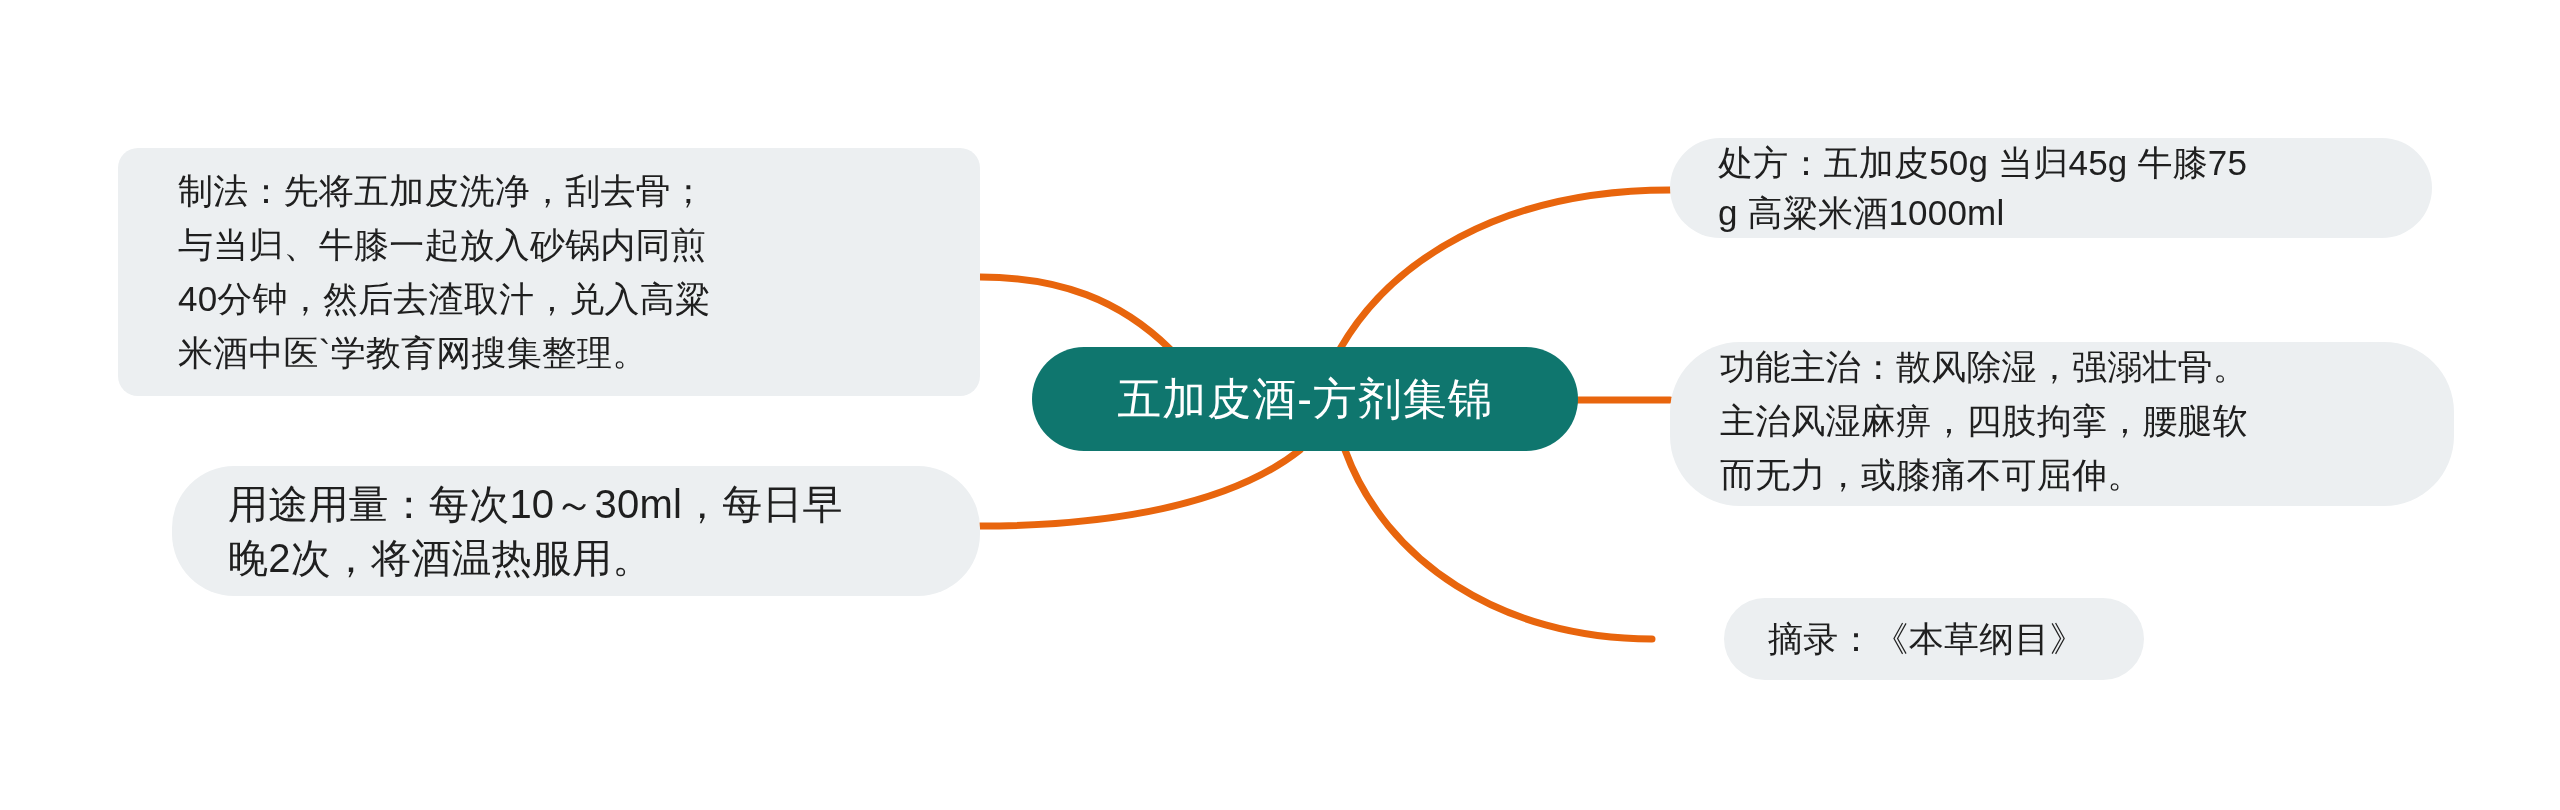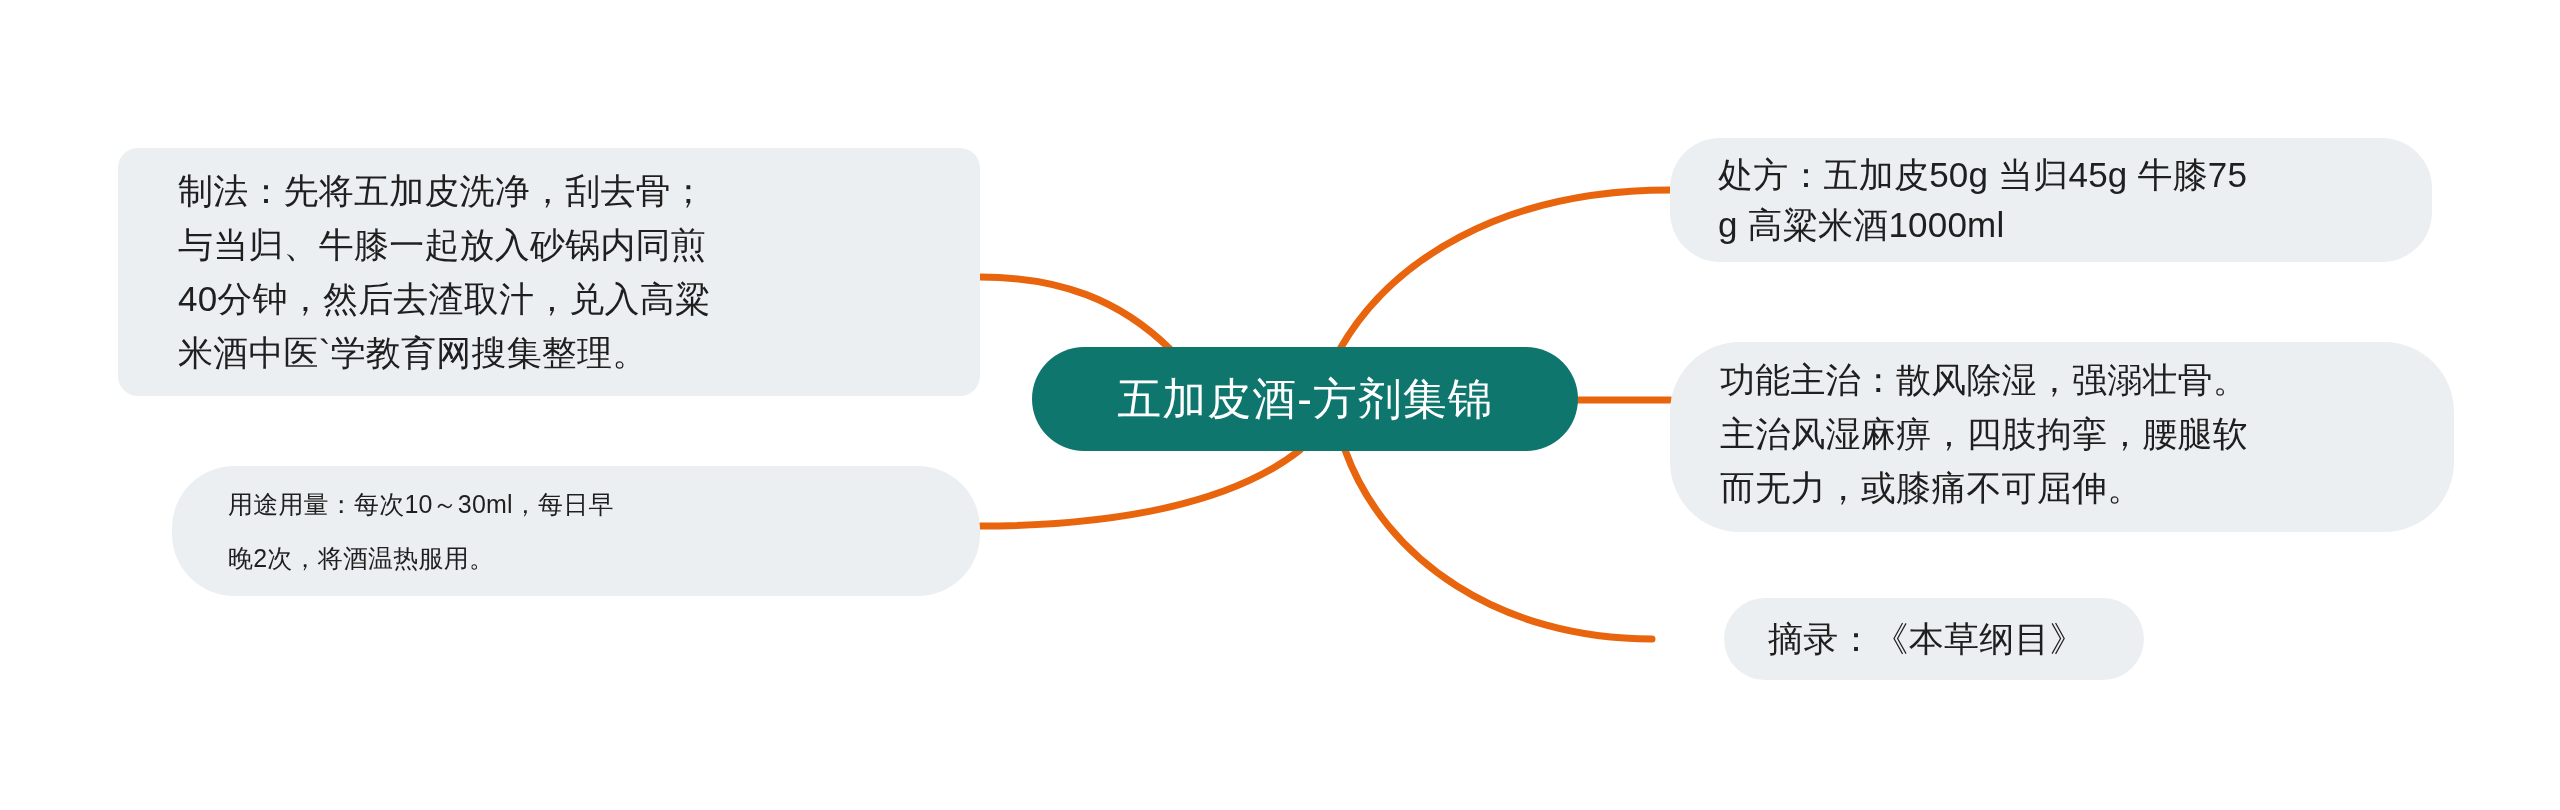--- a/index.html
+++ b/index.html
@@ -73,40 +73,40 @@
   }
   #node-dosage {
     left: 172px;
     top: 466px;
     width: 808px;
     height: 130px;
     border-radius: 62px;
     padding: 0 52px 0 56px;
   }
   #node-dosage .node-text {
-    font-size: 25px;
+    font-size: 40px;
     line-height: 54px;
   }
   #node-prescription {
     left: 1670px;
     top: 138px;
     width: 762px;
-    height: 124px;
+    height: 100px;
     border-radius: 50px;
     padding: 0 40px 0 48px;
   }
   #node-prescription .node-text {
     font-size: 35px;
     line-height: 50px;
   }
   #node-indications {
     left: 1670px;
     top: 342px;
     width: 784px;
-    height: 190px;
+    height: 164px;
     border-radius: 70px;
     padding: 0 40px 7px 50px;
   }
   #node-indications .node-text {
     font-size: 35px;
     line-height: 54px;
   }
   #node-source {
     left: 1724px;
     top: 598px;

